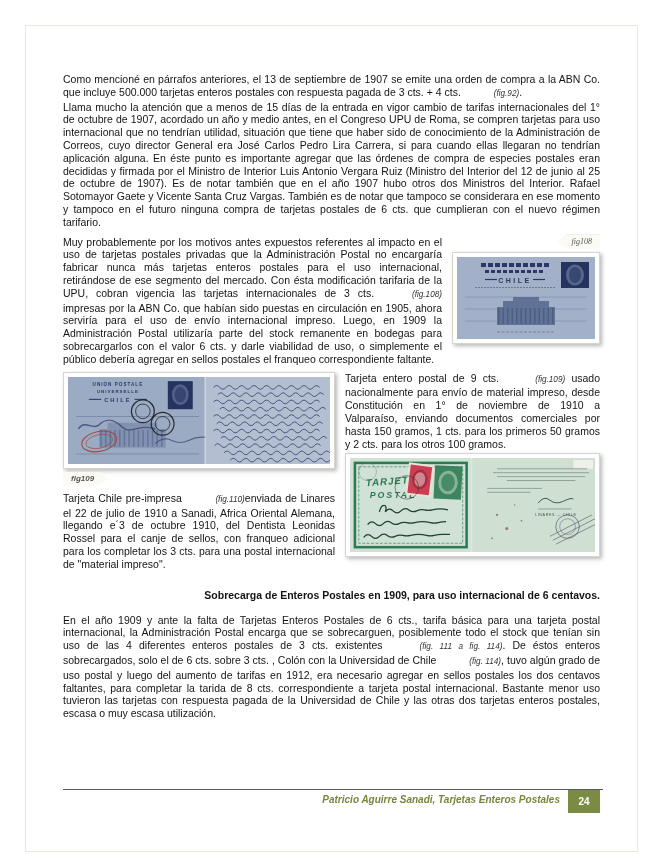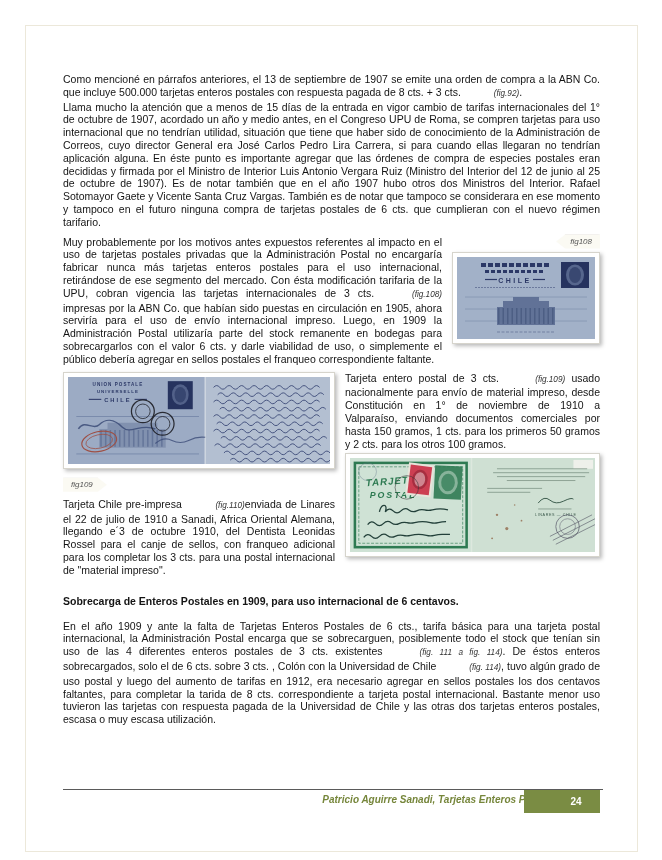--- a/index.html
+++ b/index.html
@@ -12,69 +12,69 @@
     border:1px solid #ece8da; pointer-events:none;
   }
   .content {
     position:absolute; left:63px; top:73px; width:537px;
     font-size:10.5px; line-height:12.8px; text-align:justify;
   }
   p.body-text { margin:0; }
   .figref { font-style:italic; font-size:8.2px; color:#333;padding-left:30px; }
   .block-gap { margin-top:7px; }
   h2.section-heading {
-    font-size:10.5px; line-height:13px; margin:18px 0 12px 0; font-weight:bold; text-align:left;
+    font-size:10.5px; line-height:13px; margin:18px 0 12px 0; font-weight:bold; text-align:right;
   }
   
   .photo {
     display:block; background:#fff; padding:4px; border:1px solid #d6d4cc;
     box-shadow:1.5px 2px 4px rgba(0,0,0,.28);
   }
   .photo svg { display:block; width:100%; height:auto; }
   
   .tag {
     display:inline-block; font-style:italic; font-size:8px; line-height:1;
     color:#555; background:#fbfaf3; padding:3px 8px;
     filter:drop-shadow(0 0 1px #b9b29c);
   }
-  .tag-left  { clip-path:polygon(0 50%, 9px 0, 100% 0, 100% 100%, 9px 100%); padding-left:14px; }
+  .tag-left  { clip-path:polygon(0 50%, 9px 0, 100% 0, 100% 100%, 9px 100%); padding-left:14px;font-family:Liberation Serif, serif; }
   .tag-right { clip-path:polygon(0 0, calc(100% - 9px) 0, 100% 50%, calc(100% - 9px) 100%, 0 100%); padding-right:14px; }
   
   .fig108-float { float:right; width:148px; margin:-2px 0 6px 10px; }
   .tagrow-right { text-align:right; }
   .fig108-float .photo { margin-top:3px; }
   
   .band { display:flex; gap:10px; margin-top:6px; }
   .col-left  { width:272px; flex:none; }
   .col-right { flex:1; min-width:0; }
-  .col-left .tagrow-left { margin-top:8px; text-align:left; }
+  .col-left .tagrow-left { margin-top:2px; text-align:left;font-weight:bold; }
   .col-left p.body-text { margin-top:6px; }
   .col-right .tagrow-right { margin-top:-11px; }
   .col-right .photo { margin-top:3px; }
   
   .footer-rule { position:absolute; left:63px; top:789px; width:540px; height:1px; background:#5a5a5a; }
   .footer-credit {
     position:absolute; right:102px; top:794px;
     font-size:10px; font-weight:bold; font-style:italic; color:#76863b; white-space:nowrap;
   }
   .footer-page-badge {
-    position:absolute; right:62px; top:790px; width:48px; height:23px;
+    position:absolute; right:62px; top:790px; width:32px; height:23px;
     background:#7a8c43; color:#ffffff; font-size:10px; font-weight:bold;
-    text-align:center; line-height:23px;padding-left:28px;
+    text-align:center; line-height:23px;
   }
 </style>
 </head>
 <body>
 
 <div class="page">
   <div class="page-border"></div>
 
   <div class="content">
 
-    <p class="body-text"><span>Como mencioné en párrafos anteriores, el 13 de septiembre de 1907 se emite una orden de compra a la ABN Co. que incluye 500.000 tarjetas enteros postales con respuesta pagada de 8 cts. + 3 cts. </span><span class="figref">(fig.92)</span><span>.</span></p>
+    <p class="body-text"><span>Como mencioné en párrafos anteriores, el 13 de septiembre de 1907 se emite una orden de compra a la ABN Co. que incluye 500.000 tarjetas enteros postales con respuesta pagada de 3 cts. + 4 cts. </span><span class="figref">(fig.92)</span><span>.</span></p>
     <p class="body-text"><span>Llama mucho la atención que a menos de 15 días de la entrada en vigor cambio de tarifas internacionales del 1° de octubre de 1907, acordado un año y medio antes, en el Congreso UPU de Roma, se compren tarjetas para uso internacional que no tendrían utilidad, situación que tiene que haber sido de conocimiento de la Administración de Correos, cuyo director General era José Carlos Pedro Lira Carrera, si para cuando ellas llegaran no tendrían aplicación alguna. En éste punto es importante agregar que las órdenes de compra de especies postales eran decididas y firmada por el Ministro de Interior Luis Antonio Vergara Ruiz (Ministro del Interior del 12 de junio al 25 de octubre de 1907). Es de notar también que en el año 1907 hubo otros dos Ministros del Interior. Rafael Sotomayor Gaete y Vicente Santa Cruz Vargas. También es de notar que tampoco se considerara en ese momento y tampoco en el futuro ninguna compra de tarjetas postales de 6 cts. que cumplieran con el nuevo régimen tarifario.</span></p>
 
     <div class="block-gap">
       <div class="fig108-float">
         <div class="tagrow-right">
           <span class="tag tag-left">fig108</span>
         </div>
         <span class="photo">
           <svg viewBox="0 0 138 82" xmlns="http://www.w3.org/2000/svg">
             <rect width="138" height="82" fill="#a2b1c8"></rect>
@@ -156,21 +156,21 @@
             </g>
           </svg>
         </span>
         <div class="tagrow-left">
           <span class="tag tag-right">fig109</span>
         </div>
         <p class="body-text"><span>Tarjeta Chile pre-impresa </span><span class="figref">(fig.110)</span><span>enviada de Linares el 22 de julio de 1910 a Sanadi, Africa Oriental Alemana, llegando e´3 de octubre 1910, del Dentista Leonidas Rossel para el canje de sellos, con franqueo adicional para los completar los 3 cts. para una postal internacional de "material impreso".</span></p>
       </div>
 
       <div class="col-right">
-        <p class="body-text"><span>Tarjeta entero postal de 3 cts. </span><span class="figref">(fig.109)</span><span> usado nacionalmente para envío de material impreso, desde Constitución en 1° de noviembre de 1910 a Valparaíso, enviando documentos comerciales por hasta 150 gramos, 1 cts. para los primeros 50 gramos y 2 cts. para los otros 100 gramos.</span></p>
+        <p class="body-text"><span>Tarjeta entero postal de 9 cts. </span><span class="figref">(fig.109)</span><span> usado nacionalmente para envío de material impreso, desde Constitución en 1° de noviembre de 1910 a Valparaíso, enviando documentos comerciales por hasta 150 gramos, 1 cts. para los primeros 50 gramos y 2 cts. para los otros 100 gramos.</span></p>
         <span class="photo">
           <svg viewBox="0 0 250 96" xmlns="http://www.w3.org/2000/svg">
             <rect width="124" height="96" fill="#cfe2d5"></rect>
             <rect x="124" width="126" height="96" fill="#cfe0d3"></rect>
             <line x1="124" y1="0" x2="124" y2="96" stroke="#dde8de" stroke-width="1.5"></line>
             <rect x="5" y="5" width="114" height="86" fill="none" stroke="#2e7a52" stroke-width="2.6"></rect>
             <rect x="9" y="9" width="106" height="78" fill="none" stroke="#2e7a52" stroke-width=".8" stroke-dasharray="3 1.5" opacity=".8"></rect>
             <circle cx="18" cy="14" r="9" stroke="#66778a" stroke-width=".9" opacity=".45" fill="none"></circle>
             <text x="42" y="27" text-anchor="middle" font-size="10" font-style="italic" font-weight="bold" letter-spacing="1" fill="#2e7a52" transform="rotate(-4 42 27)">TARJETA</text>
             <text x="44" y="41" text-anchor="middle" font-size="9" font-style="italic" font-weight="bold" letter-spacing="2" fill="#2e7a52">POSTAL</text>

